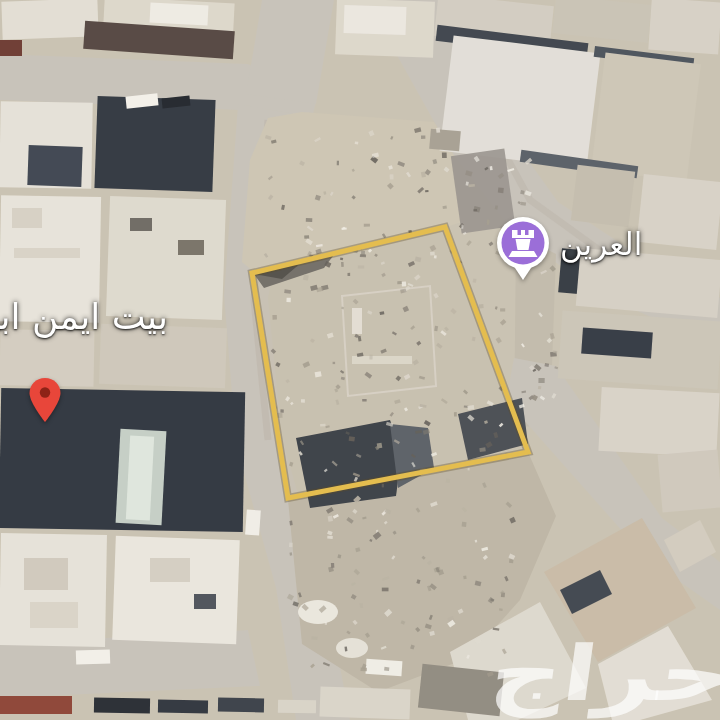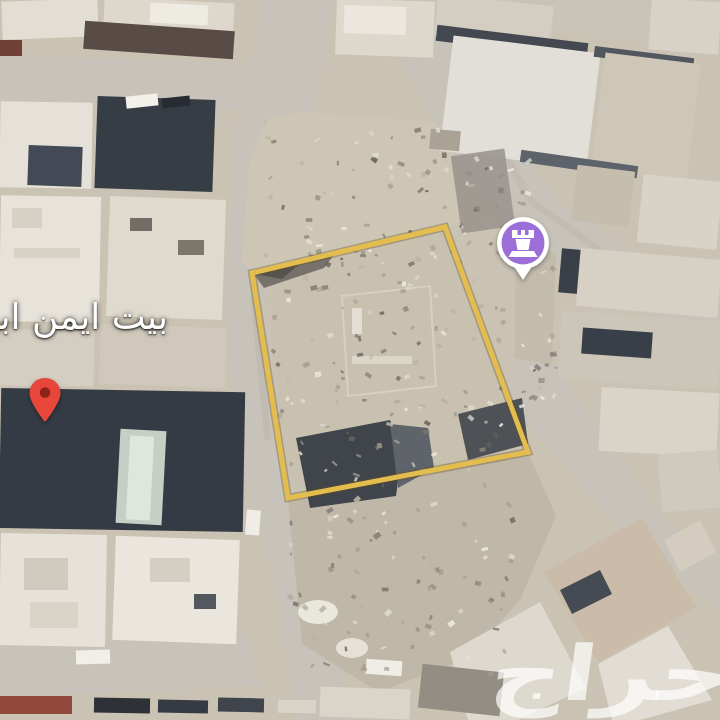--- a/index.html
+++ b/index.html
@@ -473,20 +473,21 @@
       <polygon points="17,48 41,48 29,66" fill="#ffffff"></polygon>
       <circle cx="29" cy="29" r="21.5" fill="#9b6ed8"></circle>
       <g transform="translate(29,30)" fill="#ffffff">
         <path d="M-11,-14 h5.5 v5 h3.5 v-5 h4 v5 h3.5 v-5 h5.5 v8 h-22 z"></path>
         <path d="M-7.5,-5 h15 l-2,11 h-11 z"></path>
         <path d="M-11,7 h22 l3.5,6 h-29 z"></path>
       </g>
     </svg>
   </div>
 
+  <div class="maplabel lbl-poi" dir="rtl">العرين</div>
 
   <div class="dest-pin">
     <svg viewBox="0 0 38 50" width="38" height="50">
       <path d="M19,2 C10,2 3.5,8.8 3.5,17 C3.5,27 19,46 19,46 C19,46 34.5,27 34.5,17 C34.5,8.8 28,2 19,2 Z" fill="#e8463a"></path>
       <circle cx="19" cy="16.5" r="5.2" fill="#7e1d12" opacity=".85"></circle>
     </svg>
   </div>
 
   <div class="watermark" dir="rtl">حراج</div>
 </div>

